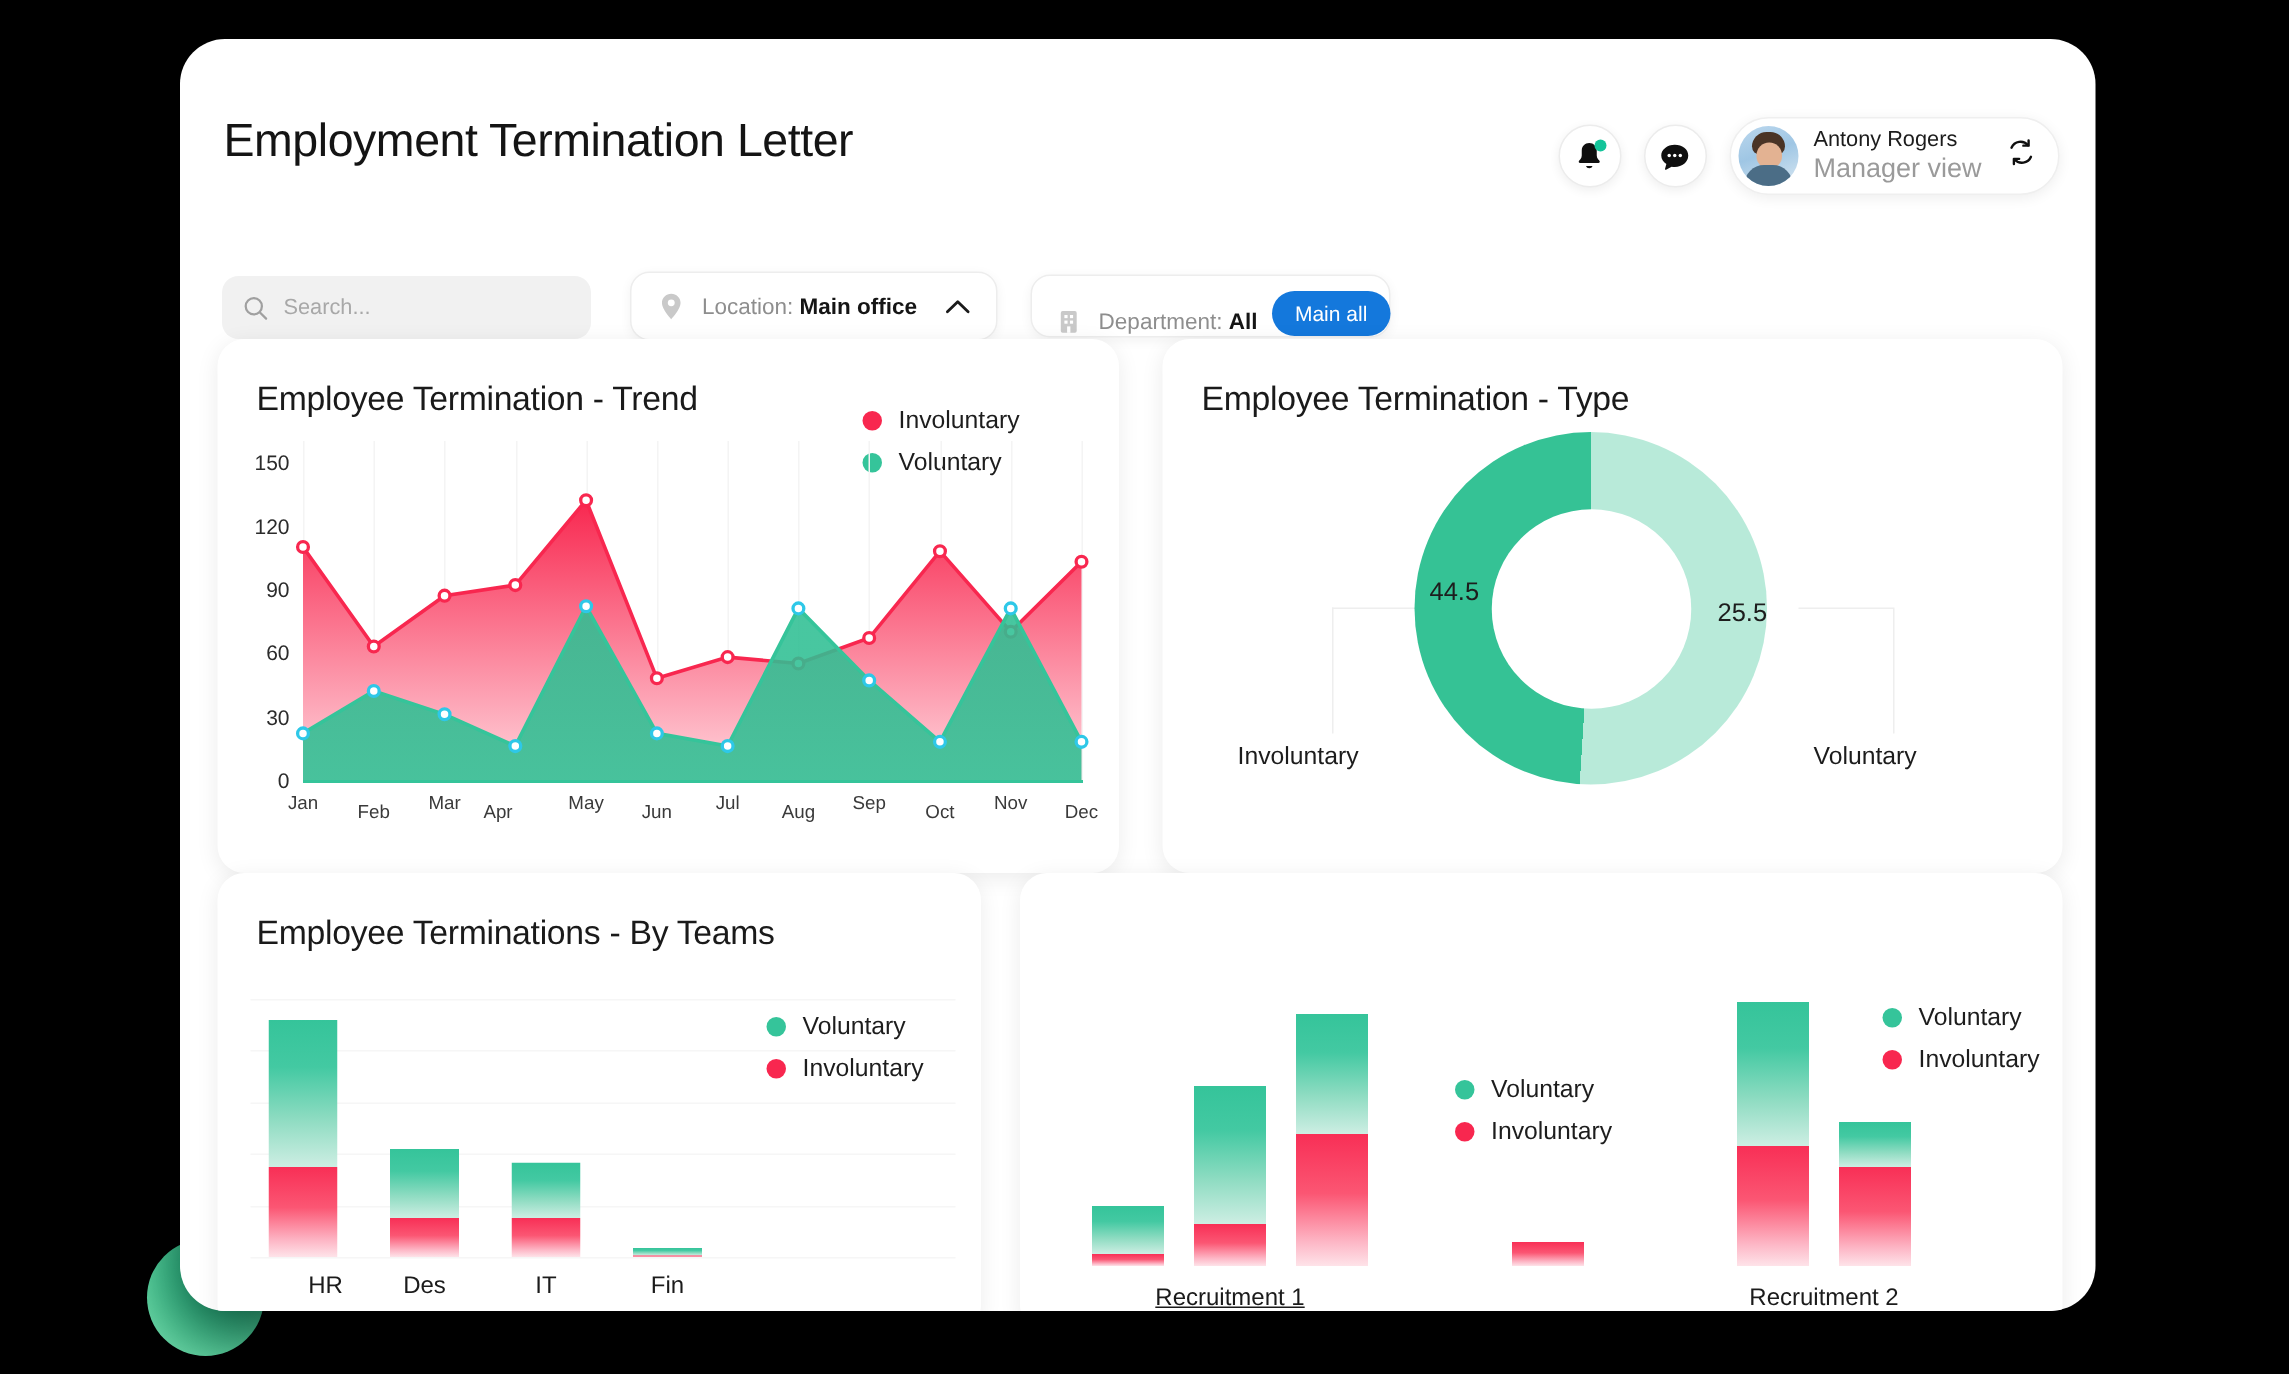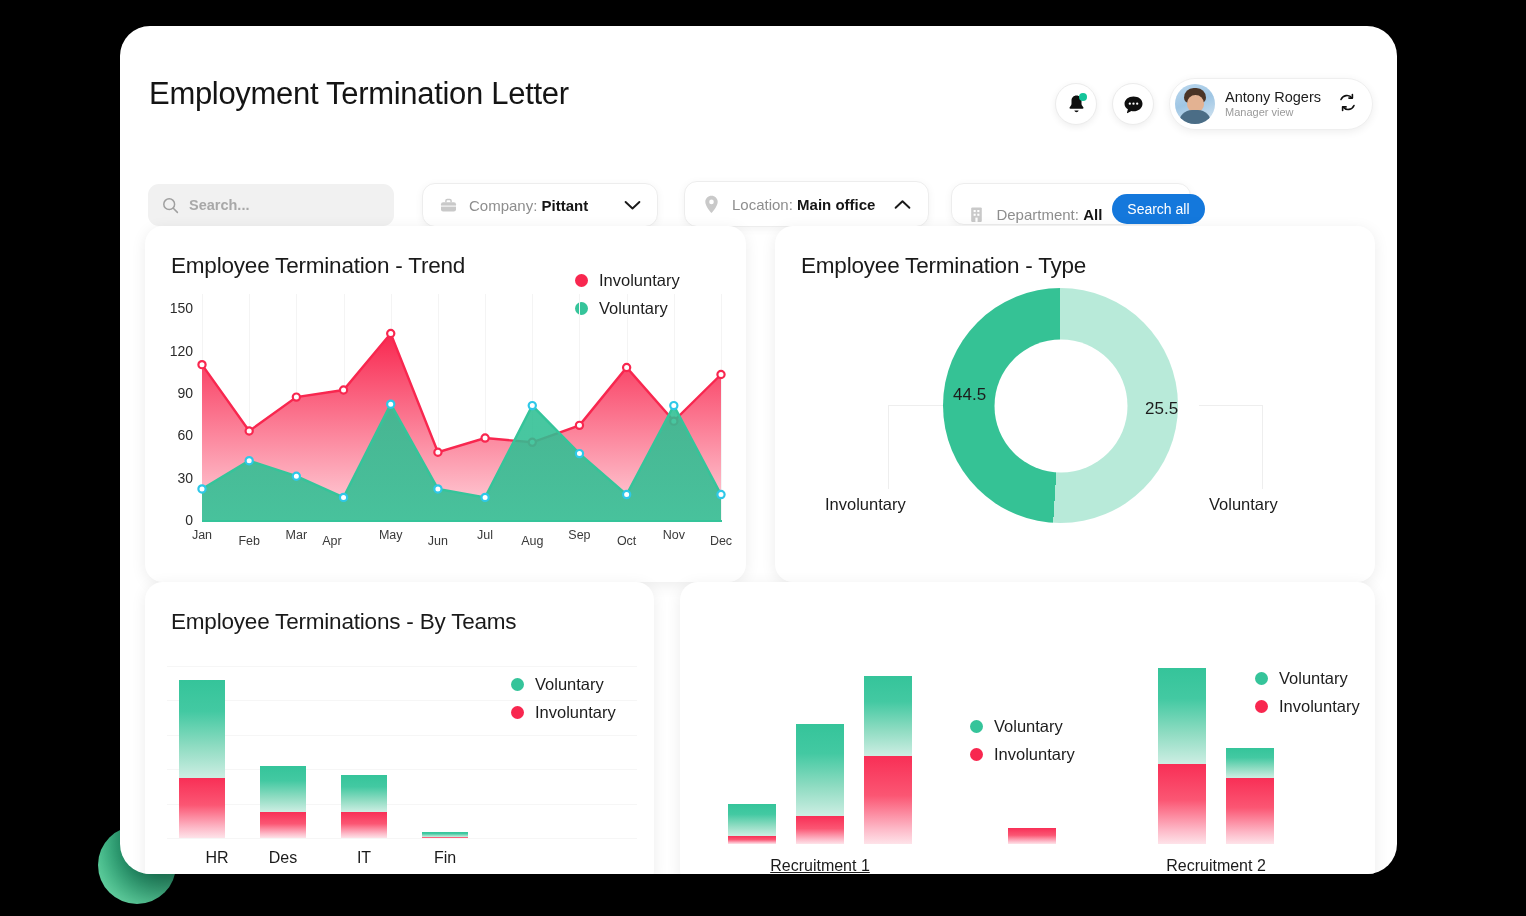--- a/index.html
+++ b/index.html
@@ -69,38 +69,38 @@
   .avatar .face {
     position: absolute; left: 12px; top: 11px; width: 17px; height: 17px;
     background: #e3b292; border-radius: 50% 50% 45% 45%;
   }
   .avatar .body {
     position: absolute; left: 4px; bottom: 0; width: 32px; height: 14px;
     background: #4b6d86; border-radius: 13px 13px 0 0;
   }
   .user-text { line-height: 1.15; }
   .user-name { font-size: 14.5px; font-weight: 400; color: #1c1c1c; }
-  .user-role { font-size: 11px; color: #9a9a9a; }
+  .user-role { font-size: 18px; color: #9a9a9a; }
   .refresh-icon { margin-left: 6px; cursor: pointer; }
 
   
   .filters {
     position: absolute; left: 28px; top: 132px;
     display: flex; align-items: flex-start;
   }
   .search-box {
     width: 246px; height: 42px; border-radius: 11px;
     background: #f1f1f1; display: flex; align-items: center;
     padding: 0 14px; gap: 10px; cursor: text;
     margin-top: 26px;
   }
   .search-box input {
     border: none; background: transparent; outline: none;
     font-family: "Liberation Sans", sans-serif;
-    font-size: 14.5px; color: #0369a1; width: 180px; font-weight: bold;
+    font-size: 14.5px; color: #0369a1; width: 180px;
   }
   .search-box input::placeholder { color: #a8a8a8; }
 
   .pill {
     height: 44px; border-radius: 13px; background: #fff;
     border: 1px solid #ededed; box-shadow: 0 2px 8px rgba(0,0,0,0.055);
     display: flex; align-items: center; gap: 10px;
     padding: 0 16px; cursor: pointer; margin-top: 25px;
   }
   .pill.company { margin-left: 28px; width: 236px; justify-content: space-between; }
@@ -237,36 +237,20 @@
     <div class="filters">
 
       <label class="search-box">
         <svg width="17" height="17" viewBox="0 0 17 17">
           <circle cx="7.2" cy="7.2" r="5.4" fill="none" stroke="#a0a0a0" stroke-width="1.5"></circle>
           <path d="M11.3 11.3l4.1 4.1" stroke="#a0a0a0" stroke-width="1.5" stroke-linecap="round"></path>
         </svg>
         <input type="text" placeholder="Search..." style="">
       </label>
 
-      <div class="pill company">
-        <span class="pill-inner">
-          <svg width="19" height="19" viewBox="0 0 19 19">
-            <rect x="2" y="6.2" width="15" height="9.3" rx="2.1" fill="#c9c9c9"></rect>
-            <path d="M6.9 6.2V4.8c0-.8.6-1.4 1.4-1.4h2.4c.8 0 1.4.6 1.4 1.4v1.4" fill="none" stroke="#c9c9c9" stroke-width="1.5"></path>
-            <rect x="2" y="9.3" width="15" height="1.7" fill="#e9e9e9"></rect>
-          </svg>
-          <span class="pill-label">
-            <span>Company:</span>
-            <b>Pittant</b>
-          </span>
-        </span>
-        <svg width="17" height="11" viewBox="0 0 17 11">
-          <path d="M1.6 2l6.9 6.5L15.4 2" fill="none" stroke="#1b1b1b" stroke-width="1.9" stroke-linecap="round" stroke-linejoin="round"></path>
-        </svg>
-      </div>
 
       <div class="pill location">
         <span class="pill-inner">
           <svg width="19" height="21" viewBox="0 0 19 21">
             <path d="M9.5 1.8c-3.4 0-6.2 2.7-6.2 6.1 0 4.5 6.2 11 6.2 11s6.2-6.5 6.2-11c0-3.4-2.8-6.1-6.2-6.1z" fill="#c9c9c9"></path>
             <circle cx="9.5" cy="7.9" r="2.3" fill="#ffffff"></circle>
           </svg>
           <span class="pill-label">
             <span>Location:</span>
             <b>Main office</b>
@@ -285,21 +269,21 @@
             <rect x="9.3" y="5" width="2.1" height="2.1" fill="#fff"></rect>
             <rect x="5.6" y="8.7" width="2.1" height="2.1" fill="#fff"></rect>
             <rect x="9.3" y="8.7" width="2.1" height="2.1" fill="#fff"></rect>
             <rect x="7.4" y="12.6" width="2.2" height="4.3" fill="#fff"></rect>
           </svg>
           <span class="pill-label">
             <span>Department:</span>
             <b>All</b>
           </span>
         </span>
-        <button class="clear-btn">Search all</button>
+        <button class="clear-btn">Main all</button>
       </div>
     </div>
 
     <div class="card" id="card-trend">
       <div class="card-title">Employee Termination - Trend</div>
       <div class="legend trend-legend">
         <div class="legend-row">
           <span class="legend-dot" style="background:#f8274f"></span>
           <span class="legend-label">Involuntary</span>
         </div>

